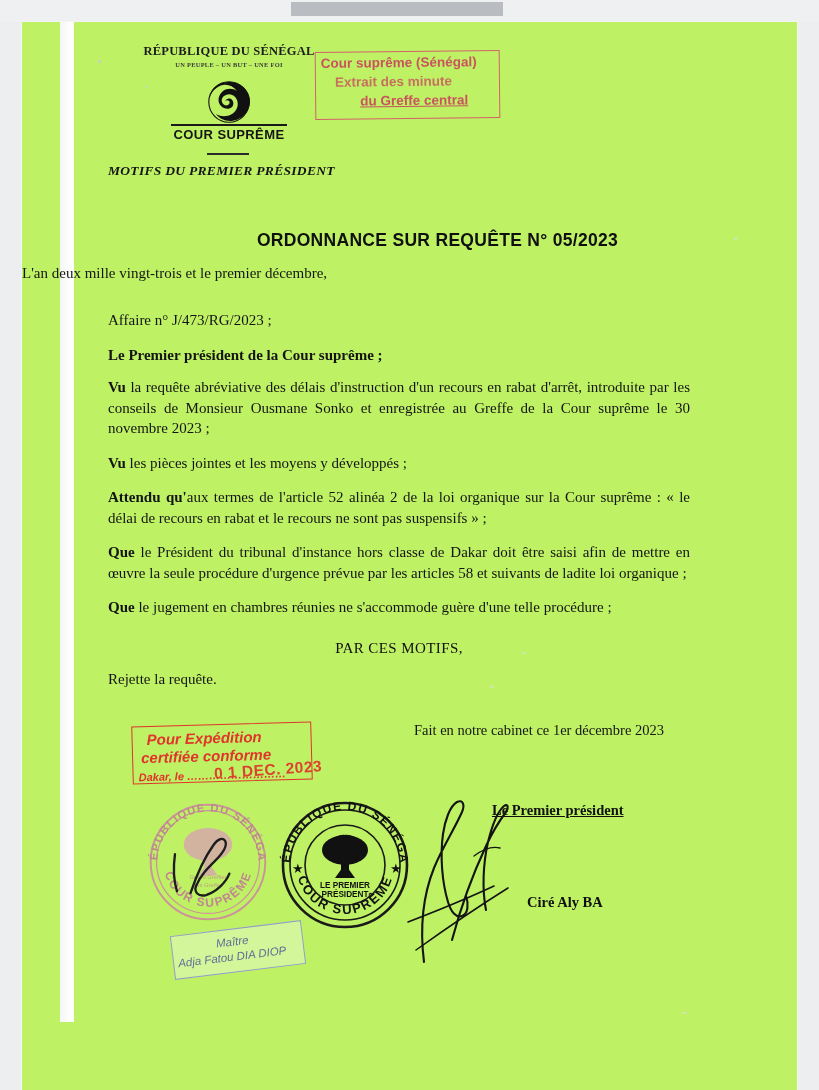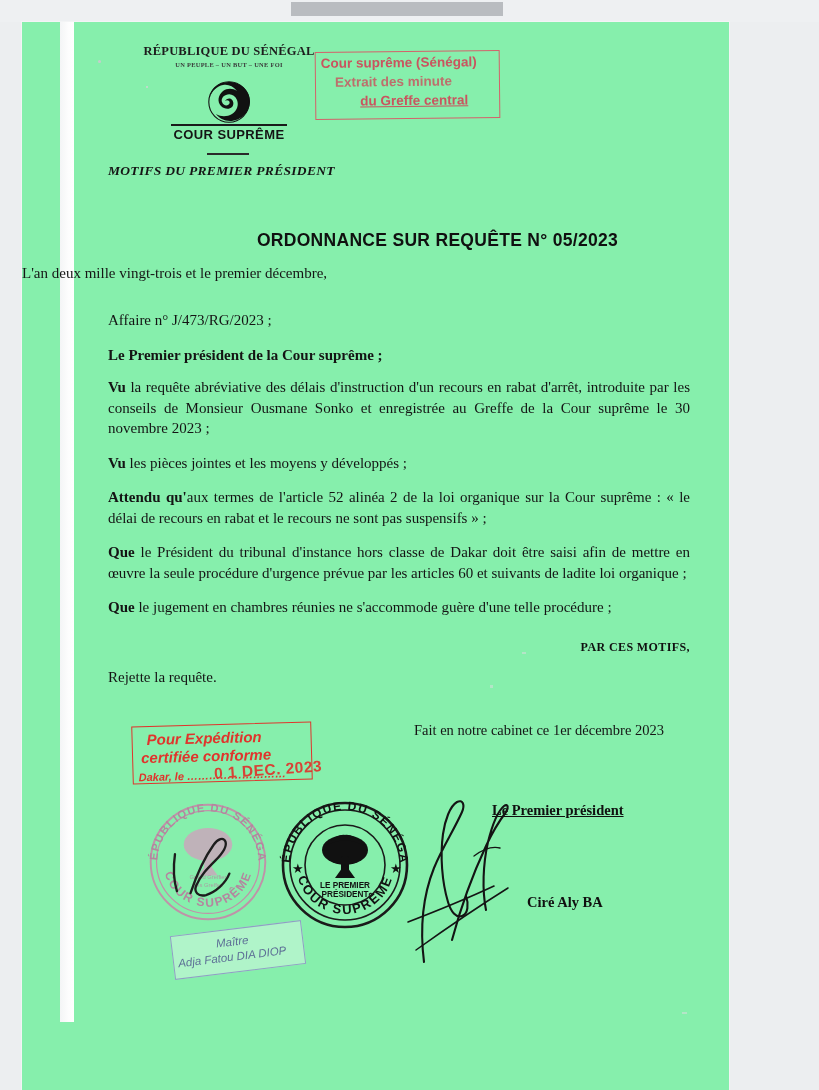--- a/index.html
+++ b/index.html
@@ -34,23 +34,23 @@
     width: 212px;
     height: 14px;
     background: #b9bcc0;
   }
 
   
   #page {
     position: absolute;
     top: 22px;
     left: 22px;
-    width: 707px;
+    width: 775px;
     height: 1068px;
-    background: #86efac;
+    background: #bef264;
     box-shadow: 0 0 0 1px #f3f4f5;
     overflow: hidden;
   }
   
   #scan-gutter {
     position: absolute;
     top: 0;
     left: 38px;
     width: 14px;
     height: 1000px;
@@ -207,24 +207,24 @@
     color: #141414;
     text-align: justify;
     margin: 0 0 14px 0;
   }
   .para.loose { text-align: left; }
   .para b { font-weight: bold; }
   .lead {
     font-weight: bold;
   }
   #par-ces-motifs {
-    text-align: right;
-    font-family: "Liberation Serif", serif;
-    font-weight: bold;
-    font-size: 12px;
+    text-align: center;
+    font-family: "Liberation Serif", serif;
+    font-weight: normal;
+    font-size: 15px;
     letter-spacing: 0.4px;
     color: #101010;
     margin: 22px 0 14px 0;
   }
   #rejette {
     font-family: "Liberation Serif", serif;
     font-size: 15px;
     color: #141414;
     margin: 0;
   }
@@ -426,21 +426,21 @@
 
         <p class="para loose">
           <b class="lead">Vu</b><span> les pièces jointes et les moyens y développés ;</span>
         </p>
 
         <p class="para">
           <b class="lead">Attendu qu'</b><span>aux termes de l'article 52 alinéa 2 de la loi organique sur la Cour suprême : « le délai de recours en rabat et le recours ne sont pas suspensifs » ;</span>
         </p>
 
         <p class="para">
-          <b class="lead">Que</b><span> le Président du tribunal d'instance hors classe de Dakar doit être saisi afin de mettre en œuvre la seule procédure d'urgence prévue par les articles 60 et suivants de ladite loi organique ;</span>
+          <b class="lead">Que</b><span> le Président du tribunal d'instance hors classe de Dakar doit être saisi afin de mettre en œuvre la seule procédure d'urgence prévue par les articles 58 et suivants de ladite loi organique ;</span>
         </p>
 
         <p class="para loose">
           <b class="lead">Que</b><span> le jugement en chambres réunies ne s'accommode guère d'une telle procédure ;</span>
         </p>
 
         <p id="par-ces-motifs">PAR CES MOTIFS,</p>
 
         <p id="rejette">Rejette la requête.</p>
       </div>

